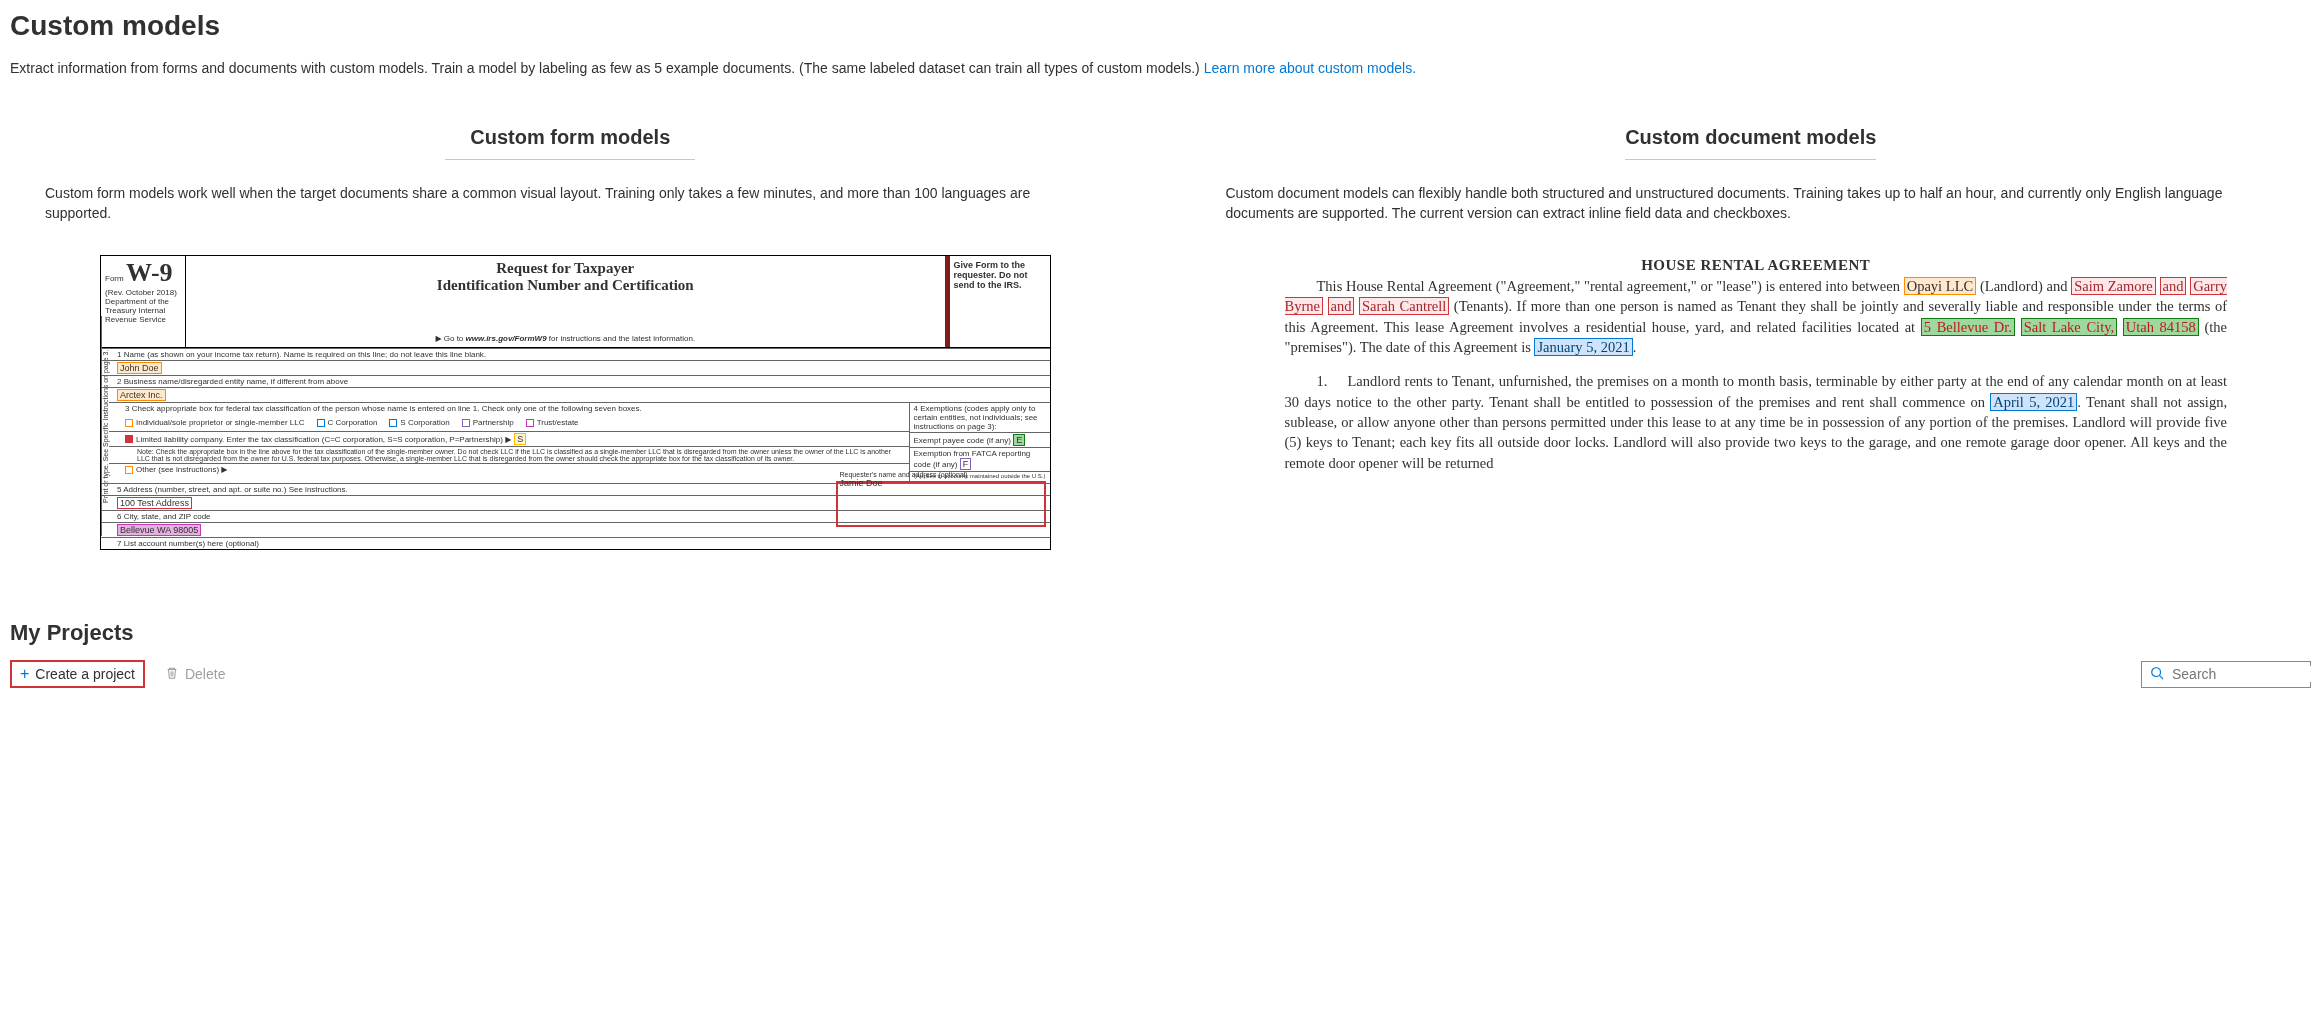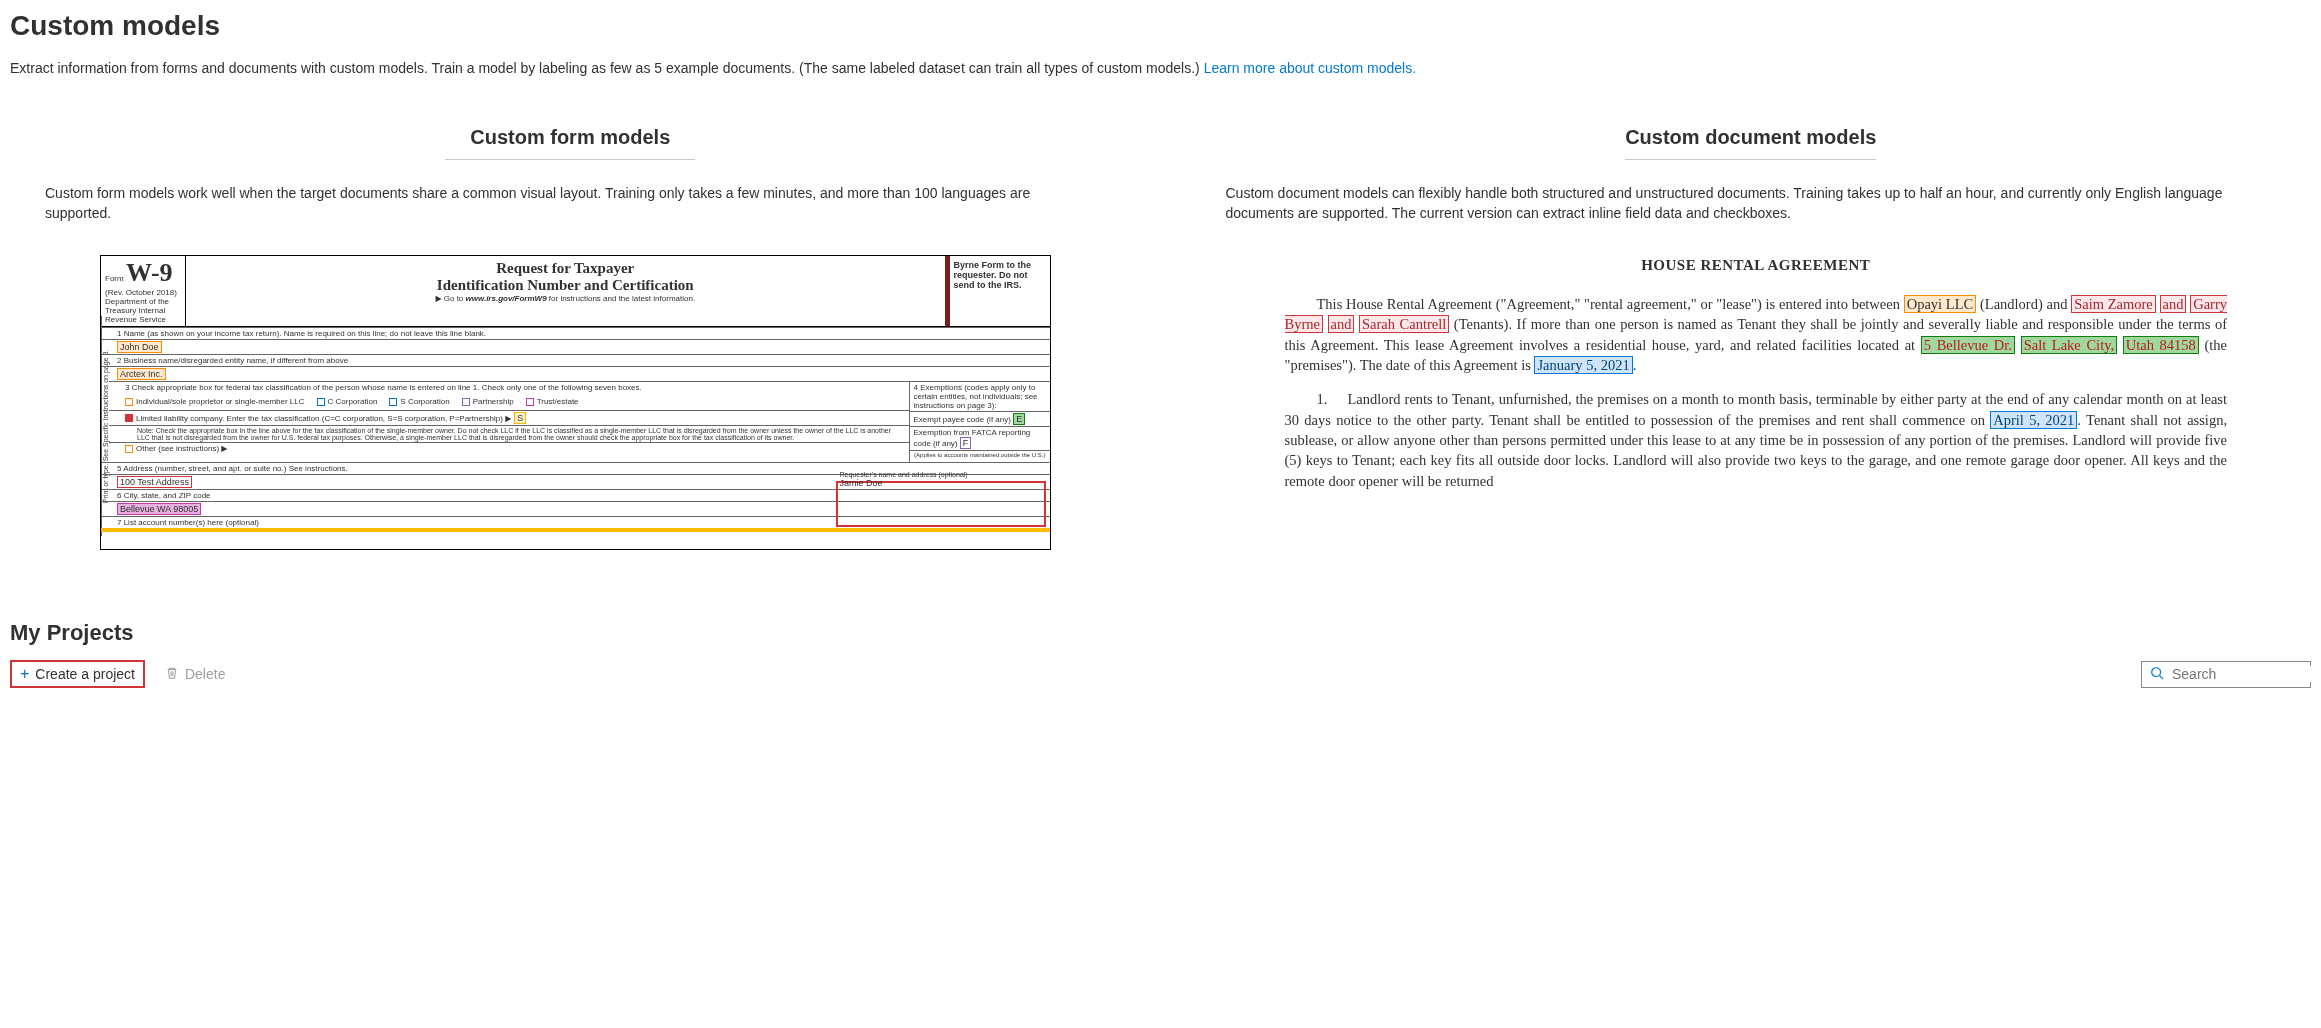--- a/index.html
+++ b/index.html
@@ -81,21 +81,21 @@
       flex: 1;
       text-align: center;
       padding: 4px;
       border-right: 5px solid #7f1d1d;
     }
     .w9-c2 .w9-title {
       font-family: "Times New Roman", serif;
       font-size: 15px;
       font-weight: bold;
     }
-    .w9-c2 .w9-sub { font-size: 8px; }
+    .w9-c2 .w9-sub { font-size: 8px; margin-top: 40px; }
     .w9-c2 .w9-sub b { font-weight: bold; }
     .w9-c3 {
       width: 100px;
       padding: 4px;
       font-size: 9px;
       font-weight: bold;
     }
     .w9-row {
       border-top: 1px solid #666;
       padding: 1px 4px 1px 16px;
@@ -149,21 +149,21 @@
       line-height: 1.4;
       text-align: justify;
       height: 278px;
       overflow: hidden;
       padding: 0 4px;
     }
     .house-title {
       text-align: center;
       font-weight: bold;
       font-size: 15px;
-      margin-bottom: 18px;
+      margin-bottom: 0;
       letter-spacing: 0.5px;
     }
     .house p { margin-bottom: 14px; text-indent: 32px; }
     .hh-orange { border: 1.5px solid #ff8c00; background: #ffe8cc; padding: 0 2px; }
     .hh-red { border: 1.5px solid #d13438; padding: 0 2px; background: #fde7e9; color: #a4262c;}
     .hh-green { border: 1.5px solid #107c10; background: #9fd89f; padding: 0 2px; color:#b91c1c;}
     .hh-blue { border: 1.5px solid #0078d4; background: #cfe4fa; padding: 0 2px; color:#004578;}
 
     
     .my-projects {
@@ -242,21 +242,21 @@
             <span>(Rev. October 2018)</span><br>
             <span>Department of the Treasury Internal Revenue Service</span>
           </div>
           <div class="w9-c2">
             <div class="w9-title">Request for Taxpayer</div>
             <div class="w9-title">Identification Number and Certification</div>
             <div class="w9-sub">
               <span>▶ Go to </span><b><i>www.irs.gov/FormW9</i></b><span> for instructions and the latest information.</span>
             </div>
           </div>
-          <div class="w9-c3">Byrne Form to the requester. Do not send to the IRS.</div>
+          <div class="w9-c3">Give Form to the requester. Do not send to the IRS.</div>
         </div>
 
         <div class="w9-row">1  Name (as shown on your income tax return). Name is required on this line; do not leave this line blank.</div>
         <div class="w9-row"><span class="hl hl-orange">John Doe</span></div>
         <div class="w9-row">2  Business name/disregarded entity name, if different from above</div>
         <div class="w9-row"><span class="hl hl-orange">Arctex Inc.</span></div>
 
         <div class="w9-split">
           <div class="w9-split-l">
             <div class="w9-row">3  Check appropriate box for federal tax classification of the person whose name is entered on line 1. Check only one of the following seven boxes.</div>

